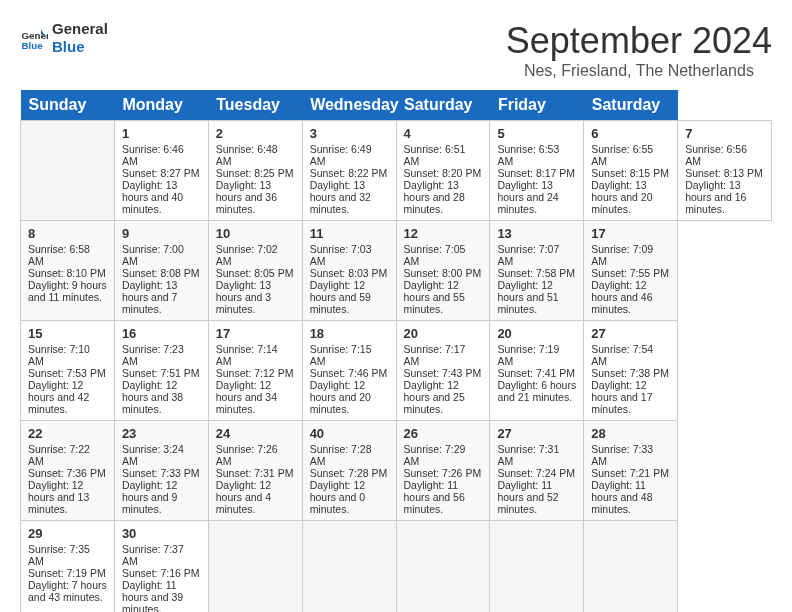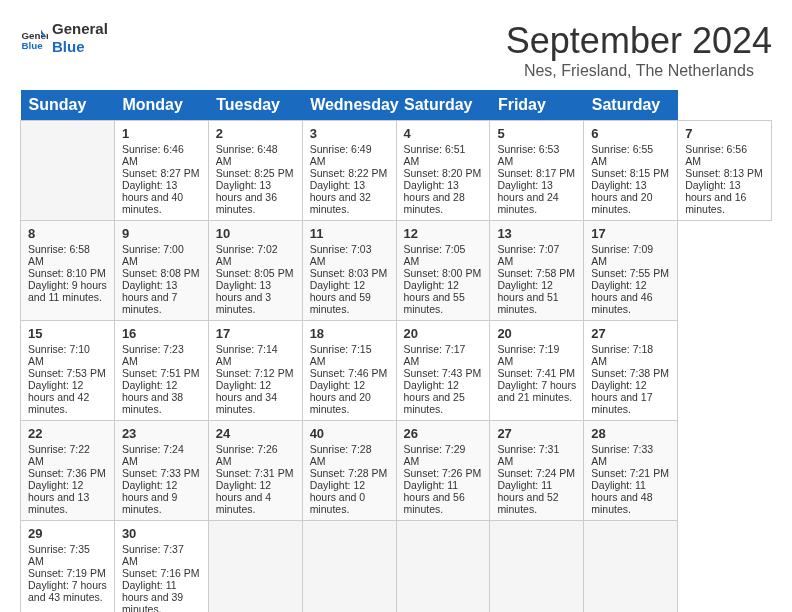--- a/index.html
+++ b/index.html
@@ -125,26 +125,26 @@
         <td><span class="day-num">12</span><span>Sunrise: 7:05 AM</span><br><span>Sunset: 8:00 PM</span><br><span>Daylight: 12 hours and 55 minutes.</span></td>
         <td><span class="day-num">13</span><span>Sunrise: 7:07 AM</span><br><span>Sunset: 7:58 PM</span><br><span>Daylight: 12 hours and 51 minutes.</span></td>
         <td><span class="day-num">17</span><span>Sunrise: 7:09 AM</span><br><span>Sunset: 7:55 PM</span><br><span>Daylight: 12 hours and 46 minutes.</span></td>
       </tr>
       <tr>
         <td><span class="day-num">15</span><span>Sunrise: 7:10 AM</span><br><span>Sunset: 7:53 PM</span><br><span>Daylight: 12 hours and 42 minutes.</span></td>
         <td><span class="day-num">16</span><span>Sunrise: 7:23 AM</span><br><span>Sunset: 7:51 PM</span><br><span>Daylight: 12 hours and 38 minutes.</span></td>
         <td><span class="day-num">17</span><span>Sunrise: 7:14 AM</span><br><span>Sunset: 7:12 PM</span><br><span>Daylight: 12 hours and 34 minutes.</span></td>
         <td><span class="day-num">18</span><span>Sunrise: 7:15 AM</span><br><span>Sunset: 7:46 PM</span><br><span>Daylight: 12 hours and 20 minutes.</span></td>
         <td><span class="day-num">20</span><span>Sunrise: 7:17 AM</span><br><span>Sunset: 7:43 PM</span><br><span>Daylight: 12 hours and 25 minutes.</span></td>
-        <td><span class="day-num">20</span><span>Sunrise: 7:19 AM</span><br><span>Sunset: 7:41 PM</span><br><span>Daylight: 7 hours and 21 minutes.</span></td>
-        <td><span class="day-num">27</span><span>Sunrise: 7:18 AM</span><br><span>Sunset: 7:38 PM</span><br><span>Daylight: 12 hours and 17 minutes.</span></td>
+        <td><span class="day-num">20</span><span>Sunrise: 7:19 AM</span><br><span>Sunset: 7:41 PM</span><br><span>Daylight: 6 hours and 21 minutes.</span></td>
+        <td><span class="day-num">27</span><span>Sunrise: 7:54 AM</span><br><span>Sunset: 7:38 PM</span><br><span>Daylight: 12 hours and 17 minutes.</span></td>
       </tr>
       <tr>
         <td><span class="day-num">22</span><span>Sunrise: 7:22 AM</span><br><span>Sunset: 7:36 PM</span><br><span>Daylight: 12 hours and 13 minutes.</span></td>
-        <td><span class="day-num">23</span><span>Sunrise: 7:24 AM</span><br><span>Sunset: 7:33 PM</span><br><span>Daylight: 12 hours and 9 minutes.</span></td>
+        <td><span class="day-num">23</span><span>Sunrise: 3:24 AM</span><br><span>Sunset: 7:33 PM</span><br><span>Daylight: 12 hours and 9 minutes.</span></td>
         <td><span class="day-num">24</span><span>Sunrise: 7:26 AM</span><br><span>Sunset: 7:31 PM</span><br><span>Daylight: 12 hours and 4 minutes.</span></td>
         <td><span class="day-num">40</span><span>Sunrise: 7:28 AM</span><br><span>Sunset: 7:28 PM</span><br><span>Daylight: 12 hours and 0 minutes.</span></td>
         <td><span class="day-num">26</span><span>Sunrise: 7:29 AM</span><br><span>Sunset: 7:26 PM</span><br><span>Daylight: 11 hours and 56 minutes.</span></td>
         <td><span class="day-num">27</span><span>Sunrise: 7:31 AM</span><br><span>Sunset: 7:24 PM</span><br><span>Daylight: 11 hours and 52 minutes.</span></td>
         <td><span class="day-num">28</span><span>Sunrise: 7:33 AM</span><br><span>Sunset: 7:21 PM</span><br><span>Daylight: 11 hours and 48 minutes.</span></td>
       </tr>
       <tr>
         <td><span class="day-num">29</span><span>Sunrise: 7:35 AM</span><br><span>Sunset: 7:19 PM</span><br><span>Daylight: 7 hours and 43 minutes.</span></td>
         <td><span class="day-num">30</span><span>Sunrise: 7:37 AM</span><br><span>Sunset: 7:16 PM</span><br><span>Daylight: 11 hours and 39 minutes.</span></td>
         <td class="empty"></td>

